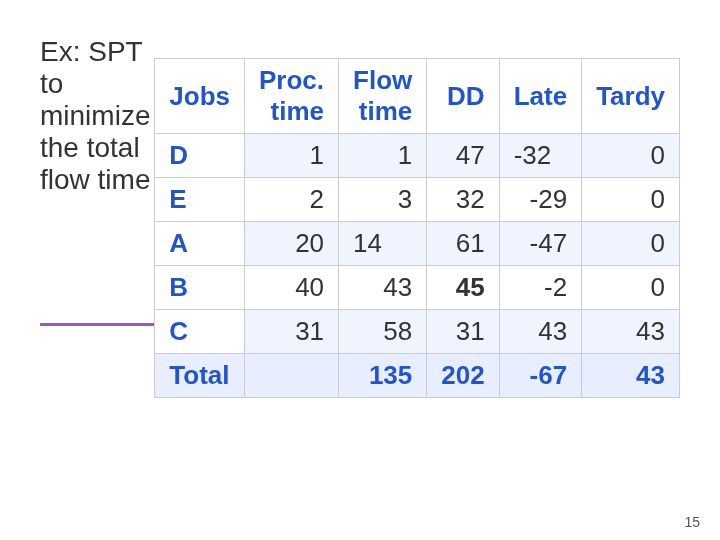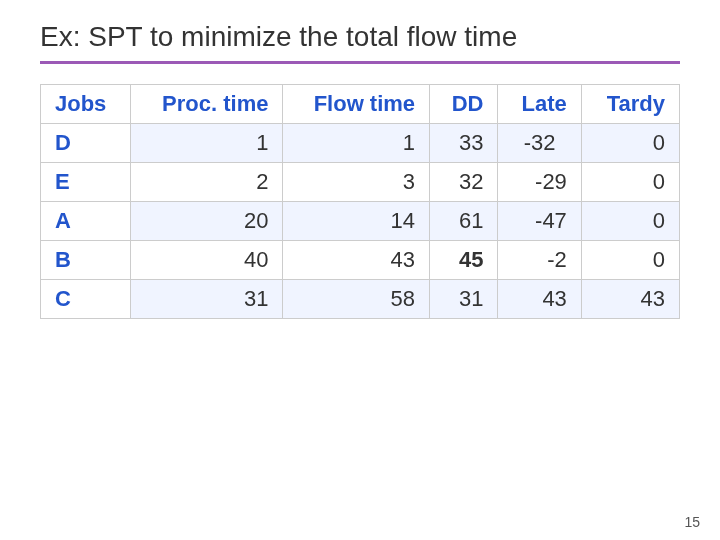--- a/index.html
+++ b/index.html
@@ -8,23 +8,23 @@
       height: 540px;
       background: #ffffff;
       font-family: Arial, sans-serif;
       position: relative;
       overflow: hidden;
     }
 
     .slide-container {
       width: 720px;
       height: 382px;
-      padding: 21px 40px;
+      padding: 36px 40px;
       display: flex;
-      flex-direction: column;
+      flex-direction: row;
     }
 
     .title-area {
       border-bottom: 3px solid #9b59b6;
       padding-bottom: 8px;
       margin-bottom: 20px;
     }
 
     .title {
       font-size: 28px;
@@ -32,21 +32,22 @@
       font-weight: normal;
     }
 
     .table-wrapper {
       flex: 1;
     }
 
     table {
       border-collapse: collapse;
       width: 100%;
-      font-size: 22px;
+      font-size: 26px;
+      margin-top: 22px;
     }
 
     th, td {
       border: 1px solid #cccccc;
       padding: 6px 14px;
     }
 
     thead tr th {
       background: #ffffff;
       color: #2255cc;
@@ -115,55 +116,63 @@
           <th>DD</th>
           <th>Late</th>
           <th>Tardy</th>
         </tr>
       </thead>
       <tbody id="table-body">
       <tr style="background: rgb(240, 244, 255);">
             <td style="color: rgb(34, 85, 204); font-weight: bold;">D</td>
             <td style="text-align: right;">1</td>
             <td style="text-align: right;">1</td>
-            <td style="text-align: right;">33</td>
-            <td style="text-align: center;">-32</td>
+            <td style="text-align: right;">47</td>
+            <td style="text-align: left;">-32</td>
             <td style="text-align: right;">0</td>
           </tr>
           <tr style="background: rgb(255, 255, 255);">
             <td style="color: rgb(34, 85, 204); font-weight: bold;">E</td>
             <td style="text-align: right;">2</td>
             <td style="text-align: right;">3</td>
             <td style="text-align: right;">32</td>
             <td style="text-align: right;">-29</td>
             <td style="text-align: right;">0</td>
           </tr>
           <tr style="background: rgb(240, 244, 255);">
             <td style="color: rgb(34, 85, 204); font-weight: bold;">A</td>
             <td style="text-align: right;">20</td>
-            <td style="text-align: right;">14</td>
+            <td style="text-align: left;">14</td>
             <td style="text-align: right;">61</td>
             <td style="text-align: right;">-47</td>
             <td style="text-align: right;">0</td>
           </tr>
           <tr style="background: rgb(255, 255, 255);">
             <td style="color: rgb(34, 85, 204); font-weight: bold;">B</td>
             <td style="text-align: right;">40</td>
             <td style="text-align: right;">43</td>
             <td style="text-align: right; font-weight: bold;">45</td>
             <td style="text-align: right;">-2</td>
             <td style="text-align: right;">0</td>
           </tr>
           <tr style="background: rgb(240, 244, 255);">
             <td style="color: rgb(34, 85, 204); font-weight: bold;">C</td>
             <td style="text-align: right;">31</td>
             <td style="text-align: right;">58</td>
             <td style="text-align: right;">31</td>
             <td style="text-align: right;">43</td>
             <td style="text-align: right;">43</td>
           </tr>
+          <tr class="row-total">
+            <td style="color: rgb(34, 85, 204); font-weight: bold; background: rgb(232, 238, 255);">Total</td>
+            <td style="text-align: right; color: rgb(34, 85, 204); font-weight: bold; background: rgb(232, 238, 255);"></td>
+            <td style="text-align: right; color: rgb(34, 85, 204); font-weight: bold; background: rgb(232, 238, 255);">135</td>
+            <td style="text-align: right; color: rgb(34, 85, 204); font-weight: bold; background: rgb(232, 238, 255);">202</td>
+            <td style="text-align: right; color: rgb(34, 85, 204); font-weight: bold; background: rgb(232, 238, 255);">-67</td>
+            <td style="text-align: right; color: rgb(34, 85, 204); font-weight: bold; background: rgb(232, 238, 255);">43</td>
+          </tr>
         </tbody>
     </table>
   </div>
 
 </div>
 
 <div class="page-number">15</div>
 
 </body></html>

